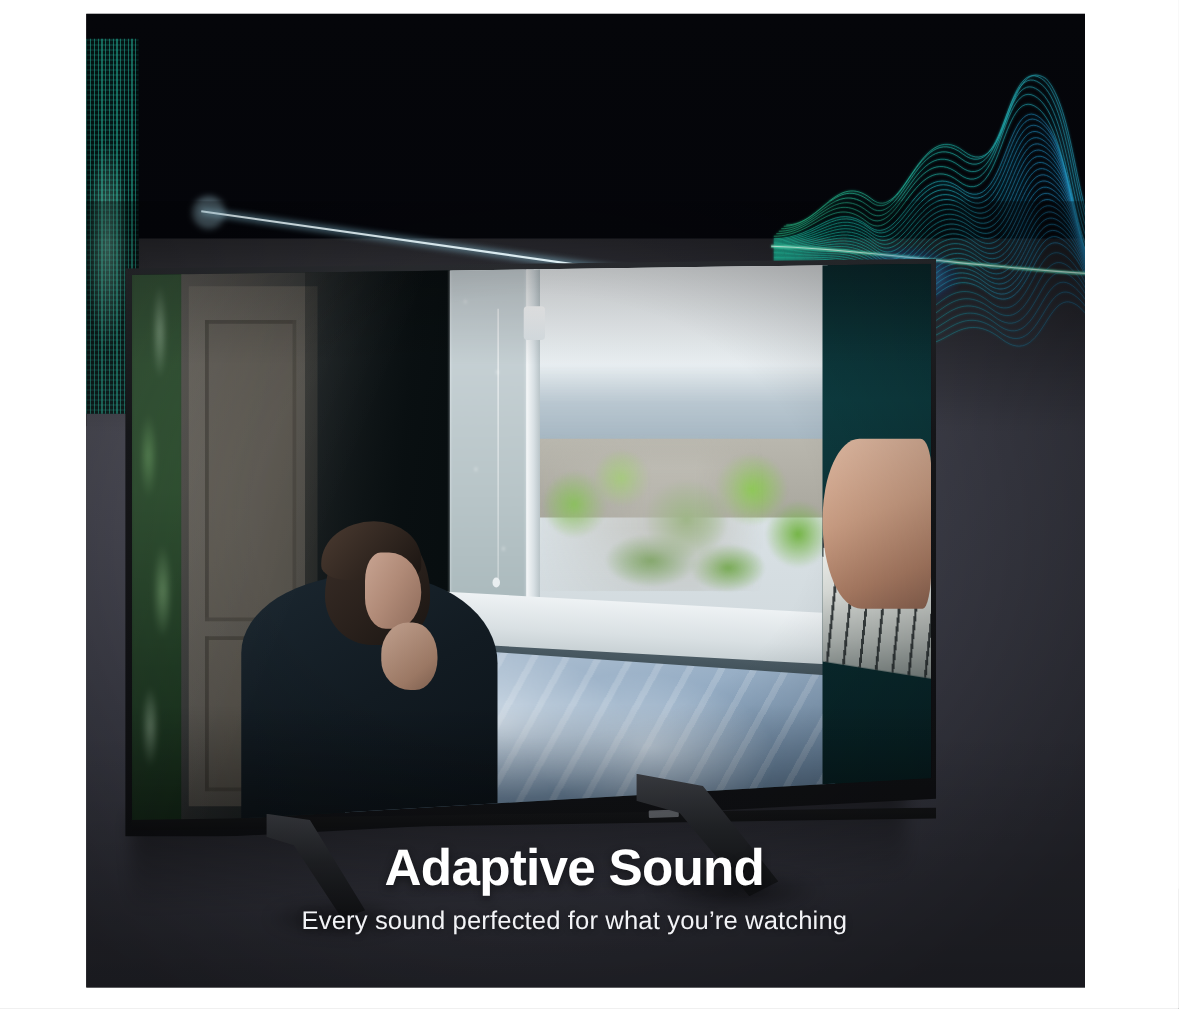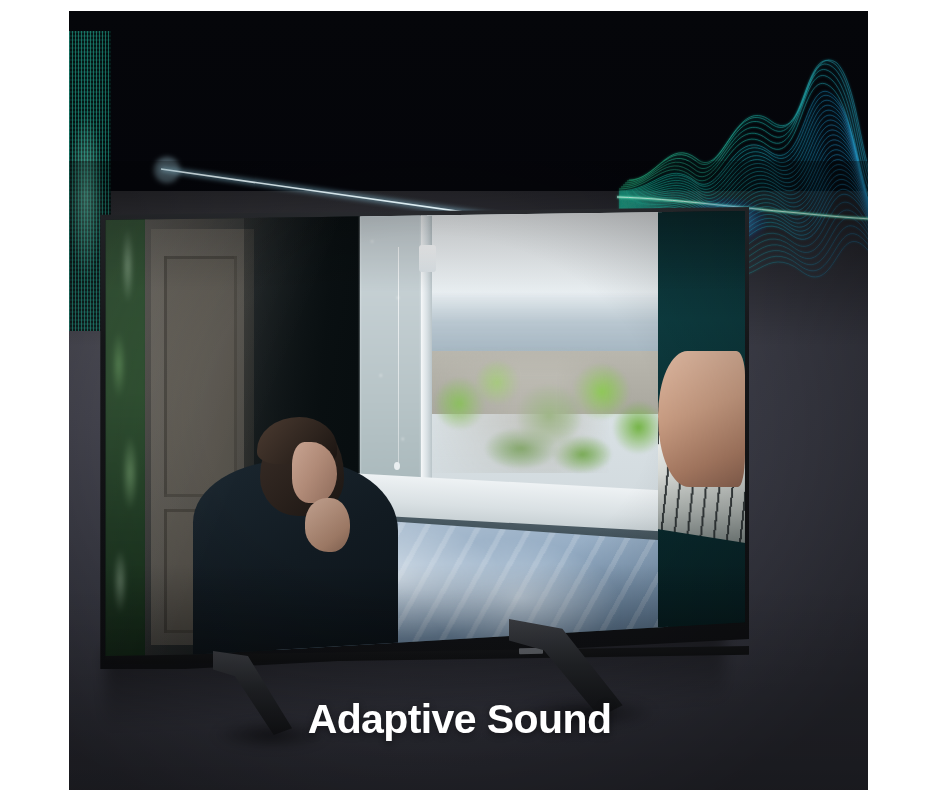--- a/index.html
+++ b/index.html
@@ -641,16 +641,17 @@
       <div class="leg-shadow leg-shadow-l"></div>
       <div class="leg-shadow leg-shadow-r"></div>
       <div class="leg leg-l"></div>
       <div class="leg leg-r"></div>
     </div>
 
     <div class="room-vig"></div>
 
     <div class="caption">
       <div class="cap-title">Adaptive Sound</div>
+      <div class="cap-sub">Every sound perfected for what you’re watching</div>
     </div>
 
   </div>
 </div>
 
 </body></html>

